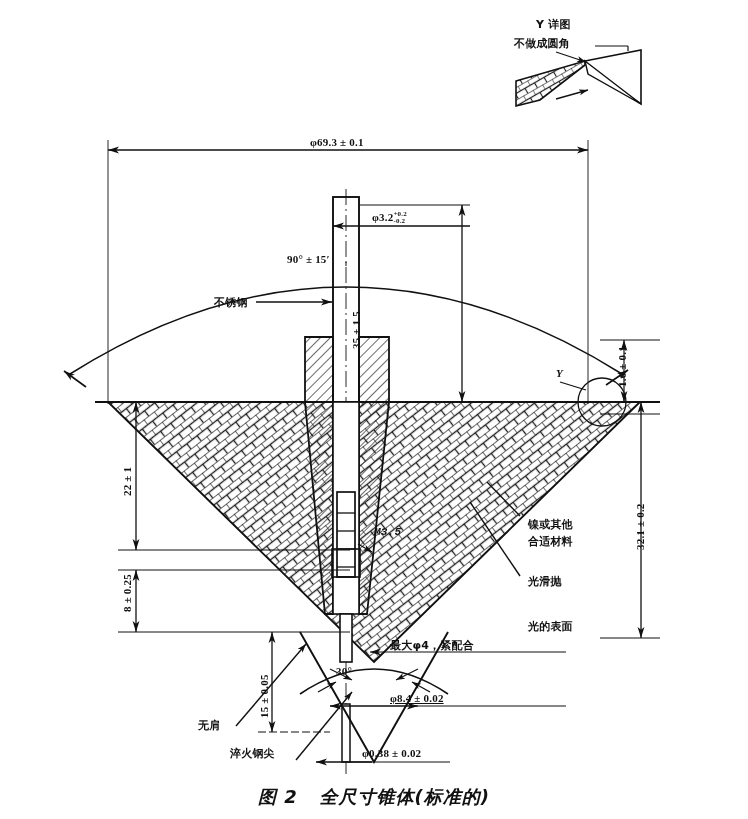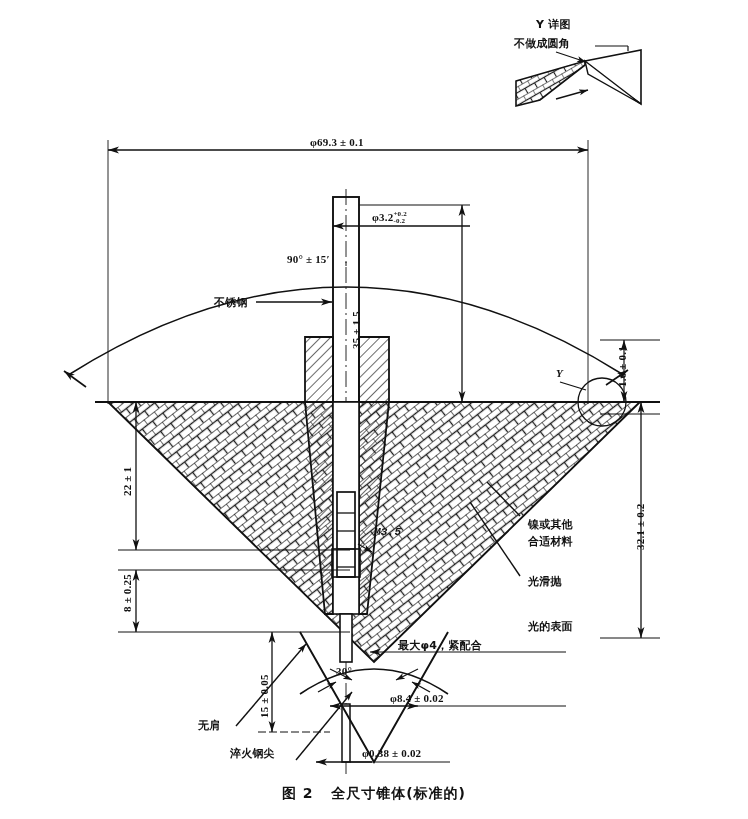--- a/index.html
+++ b/index.html
@@ -21,23 +21,24 @@
     letter-spacing:0.2px;
     font-weight:700;
   }
   .lbl.cn{font-family:"DejaVu Sans","Liberation Sans",sans-serif;font-size:11px;font-weight:700;}
   .vert{transform-origin:left top;}
   .cap{
     position:absolute;
     left:0;right:0;
     text-align:center;
     font-family:"DejaVu Sans","Liberation Sans",sans-serif;
-    font-size:14px;
+    font-size:18px;
     font-weight:700;
     letter-spacing:1px;
+    font-style:italic;
   }
   .tolstack{display:inline-block;font-size:7px;line-height:7px;text-align:left;vertical-align:middle;}
 </style>
 </head>
 <body>
 
 <div id="figure-root">
 
   <svg id="drawing" viewBox="0 0 748 819">
     <defs>
@@ -222,25 +223,25 @@
   <div class="lbl" style="left:556px;top:363px;font-style:italic;">Y</div>
 
   <div class="lbl" style="left:374px;top:522px;font-style:italic;font-family:Liberation Mono, monospace;">M3.5</div>
 
   <div class="lbl cn" style="left:528px;top:513px;">镍或其他</div>
   <div class="lbl cn" style="left:528px;top:530px;text-align:right;">合适材料</div>
 
   <div class="lbl cn" style="left:528px;top:570px;">光滑抛</div>
   <div class="lbl cn" style="left:528px;top:587px;margin-top:28px;">光的表面</div>
 
-  <div class="lbl cn" style="left:390px;top:634px;padding-left:8px;">最大φ4，紧配合</div>
+  <div class="lbl cn" style="left:390px;top:634px;">最大φ4，紧配合</div>
 
   <div class="lbl" style="left:336px;top:661px;">30°</div>
 
-  <div class="lbl" style="left:390px;top:688px;">φ8.4 ± 0.02</div>
+  <div class="lbl" style="left:390px;top:688px;text-decoration:underline;">φ8.4 ± 0.02</div>
 
   <div class="lbl cn" style="left:198px;top:714px;">无肩</div>
 
   <div class="lbl cn" style="left:230px;top:742px;">淬火钢尖</div>
 
   <div class="lbl" style="left:362px;top:743px;">φ0.38 ± 0.02</div>
 
   <div class="cap" style="top:781px;">
     <span>图 2</span>&nbsp;&nbsp;&nbsp;<span>全尺寸锥体(标准的)</span>
   </div>

